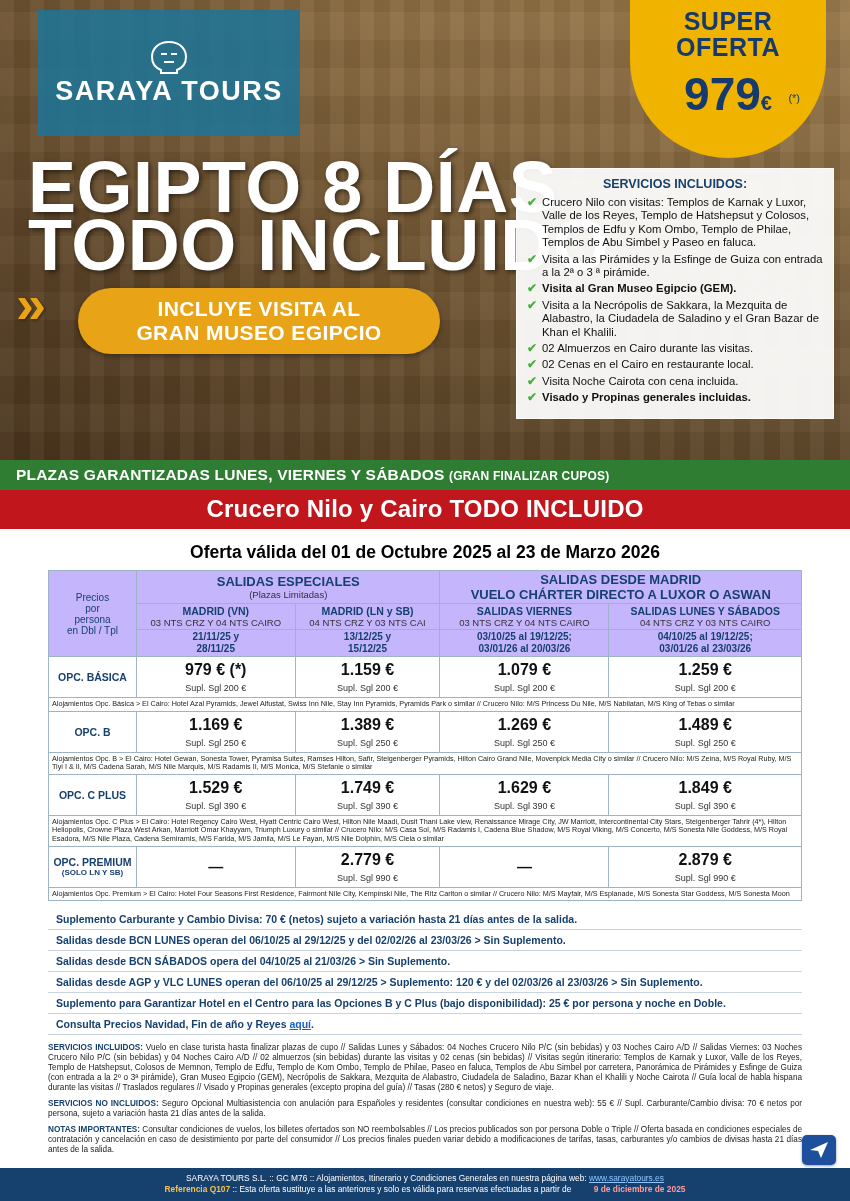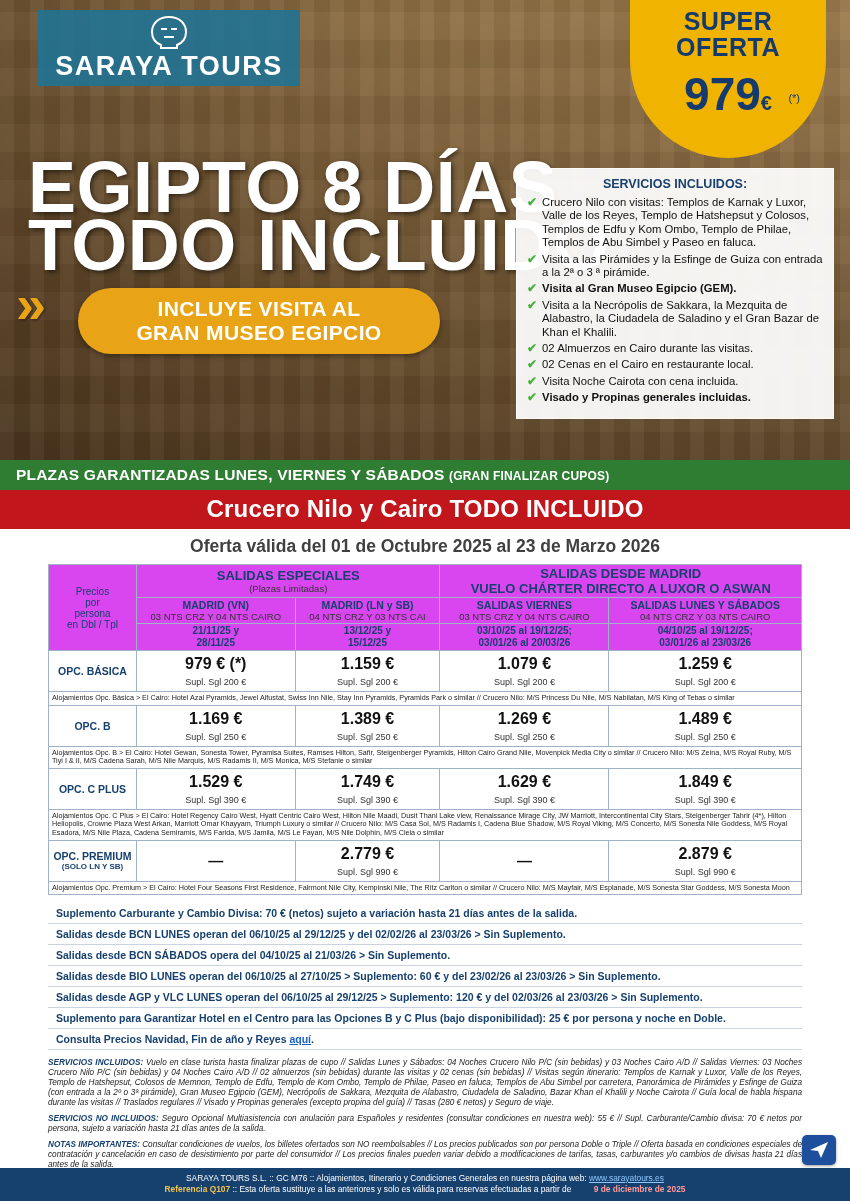--- a/index.html
+++ b/index.html
@@ -27,21 +27,21 @@
     position:absolute; inset:0;
     background:
       repeating-linear-gradient(90deg, rgba(255,255,255,0.05) 0 14px, rgba(0,0,0,0.06) 14px 30px),
       repeating-linear-gradient(0deg, rgba(0,0,0,0.05) 0 28px, rgba(255,255,255,0.03) 28px 56px);
     opacity:.7;
   }
   .hero-inner { position:relative; z-index:3; }
 
   .logo-box {
     position:absolute; left:38px; top:10px;
-    width: 262px; height: 76px;
+    width: 262px; height: 126px;
     background: rgba(31,115,150,0.88);
     display:flex; flex-direction:column; align-items:center; justify-content:center;
     color:#fff;
   }
   .logo-mark { width:54px; height:34px; margin-bottom:2px; }
   .logo-text { font-size:27px; font-weight:bold; letter-spacing:1.5px; }
 
   .hero-title {
     position:absolute; left:28px; top:132px;
     color:#fff;
@@ -113,50 +113,50 @@
     text-align:center;
     font-size:24px;
     font-weight:bold;
     padding:5px 0 6px;
     letter-spacing:.2px;
   }
 
   
   .validez {
     text-align:center;
-    color:#404040;
+    color:#000000;
     font-size:17.5px;
     font-weight:bold;
-    padding:7px 0 7px;
+    padding:13px 0 7px;
   }
 
   
   .tbl-wrap { padding:0 48px; }
   table.price { width:100%; border-collapse:collapse; }
   table.price td, table.price th { border:1px solid #9fb3c8; vertical-align:middle; }
-  .hdr { background:#d946ef; text-align:center; font-weight:bold; color:#16406e; }
+  .hdr { background:#c4b5fd; text-align:center; font-weight:bold; color:#16406e; }
   .hdr-big { font-size:13px; }
   .hdr-small { font-size:9.5px; font-weight:normal; color:#333; }
   .hdr-mid { font-size:10.5px; font-weight:bold; color:#16406e; }
   .col-left { width:88px; text-align:center; font-size:10px; font-weight:normal; color:#16406e; }
   .dates { font-size:10px; font-weight:bold; color:#16406e; line-height:12px; }
   .opt-name { text-align:center; font-weight:bold; font-size:10.5px; color:#16406e; padding:6px 2px; }
   .price-cell { text-align:center; padding:4px 2px; }
   .price-cell .p { font-size:16px; font-weight:bold; color:#111; }
   .price-cell .sup { font-size:9px; color:#333; margin-top:4px; }
   .note-row td { font-size:7.2px; line-height:8.6px; padding:2px 3px; color:#222; border-top:none; }
   .dash { font-size:15px; font-weight:bold; text-align:center; }
 
   
   .notes { padding:8px 48px 0 48px; }
   .note-line { font-size:10.5px; font-weight:bold; color:#16406e; padding:4px 0 4px 8px; border-bottom:1px solid #c9d4e0; }
   .note-line a { color:#1862c6;text-align:right; }
 
   
-  .fine { padding:8px 48px 0 48px; font-size:8.2px; line-height:10px; color:#222; text-align:justify;font-style:italic; }
+  .fine { padding:8px 48px 0 48px; font-size:8.2px; line-height:10px; color:#222; text-align:justify; }
   .fine p { margin:0 0 6px 0; }
   .fine b { color:#16406e; }
 
   
   .footer {
     position:absolute; left:0; bottom:0; width:850px;
     background:#16406e; color:#fff; text-align:center;
     font-size:8.4px; line-height:11px; padding:5px 0 6px;
   }
   .footer a { color:#8fc6ff; text-decoration:underline; }
@@ -401,21 +401,20 @@
             <td colspan="5">Alojamientos Opc. Premium &gt; El Cairo: Hotel Four Seasons First Residence, Fairmont Nile City, Kempinski Nile, The Ritz Carlton o similar // Crucero Nilo: M/S Mayfair, M/S Esplanade, M/S Sonesta Star Goddess, M/S Sonesta Moon</td>
           </tr>
     </tbody>
       </table>
   </div>
 
   <div class="notes">
     <div class="note-line">Suplemento Carburante y Cambio Divisa: 70 € (netos) sujeto a variación hasta 21 días antes de la salida.</div>
     <div class="note-line">Salidas desde BCN LUNES operan del 06/10/25 al 29/12/25 y del 02/02/26 al 23/03/26 &gt; Sin Suplemento.</div>
     <div class="note-line">Salidas desde BCN SÁBADOS opera del 04/10/25 al 21/03/26 &gt; Sin Suplemento.</div>
-    <div class="note-line">Salidas desde BIO LUNES operan del 06/10/25 al 27/10/25 &gt; Suplemento: 60 € y del 23/02/26 al 23/03/26 &gt; Sin Suplemento.</div>
     <div class="note-line">Salidas desde AGP y VLC LUNES operan del 06/10/25 al 29/12/25 &gt; Suplemento: 120 € y del 02/03/26 al 23/03/26 &gt; Sin Suplemento.</div>
     <div class="note-line">Suplemento para Garantizar Hotel en el Centro para las Opciones B y C Plus (bajo disponibilidad): 25 € por persona y noche en Doble.</div>
     <div class="note-line">
       <span>Consulta Precios Navidad, Fin de año y Reyes </span>
     <a href="#">aquí</a>.</div>
   </div>
 
   <div class="fine">
     <p>
       <b>SERVICIOS INCLUIDOS:</b><span> Vuelo en clase turista hasta finalizar plazas de cupo // Salidas Lunes y Sábados: 04 Noches Crucero Nilo P/C (sin bebidas) y 03 Noches Cairo A/D // Salidas Viernes: 03 Noches Crucero Nilo P/C (sin bebidas) y 04 Noches Cairo A/D // 02 almuerzos (sin bebidas) durante las visitas y 02 cenas (sin bebidas) // Visitas según itinerario: Templos de Karnak y Luxor, Valle de los Reyes, Templo de Hatshepsut, Colosos de Memnon, Templo de Edfu, Templo de Kom Ombo, Templo de Philae, Paseo en faluca, Templos de Abu Simbel por carretera, Panorámica de Pirámides y Esfinge de Guiza (con entrada a la 2º o 3ª pirámide), Gran Museo Egipcio (GEM), Necrópolis de Sakkara, Mezquita de Alabastro, Ciudadela de Saladino, Bazar Khan el Khalili y Noche Cairota // Guía local de habla hispana durante las visitas // Traslados regulares // Visado y Propinas generales (excepto propina del guía) // Tasas (280 € netos) y Seguro de viaje.</span>

